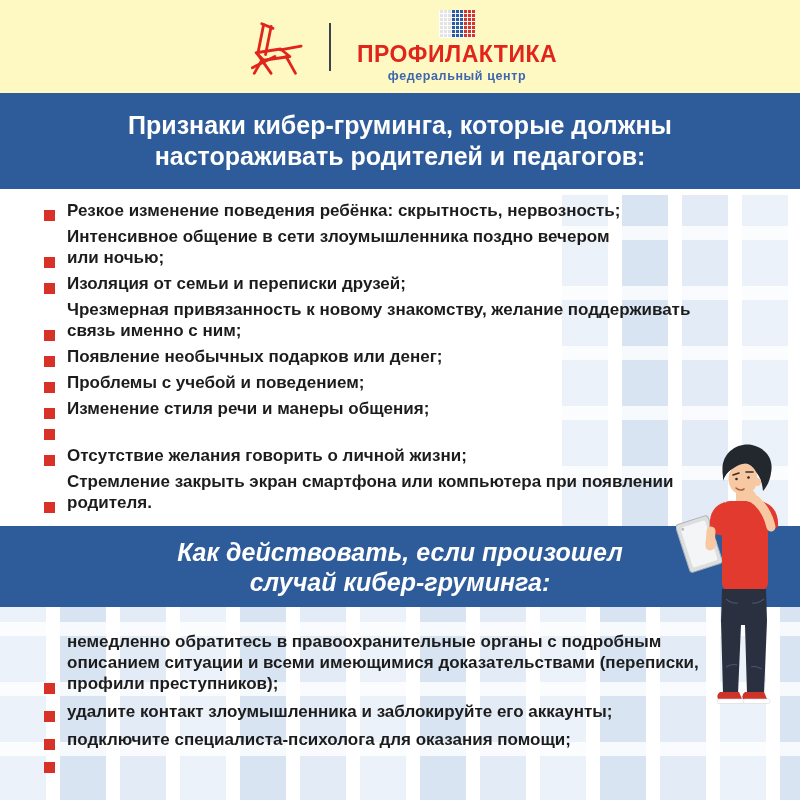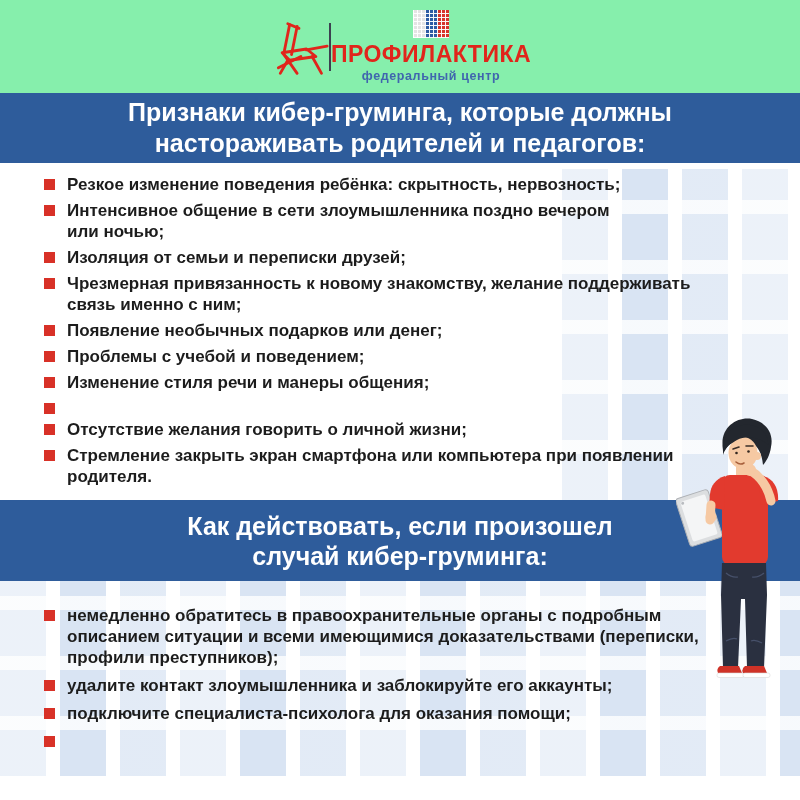--- a/index.html
+++ b/index.html
@@ -2,58 +2,58 @@
 <html><head>
 <meta charset="utf-8">
 <style>
   html,body { margin:0; padding:0; background:#ffffff; }
   .page {
     position:relative; width:800px; height:800px; overflow:hidden;
     background:#ffffff; font-family:"Liberation Sans", sans-serif;
   }
 
   
-  .header { height:93px; display:flex; align-items:center; justify-content:center; background:#86efac; }
+  .header { height:93px; display:flex; align-items:center; justify-content:center; gap:26px; background:#fef9c3; }
   .chair-logo { width:60px; height:60px; margin-top:4px; }
   .logo-divider { width:2px; height:48px; background:#3c4250; }
   .brand { display:flex; flex-direction:column; align-items:center; }
   .pixel-flag {
     width:36px; height:28px;
     background-image:
       repeating-linear-gradient(0deg,  rgba(255,255,255,.95) 0 1px, transparent 1px 4px),
       repeating-linear-gradient(90deg, rgba(255,255,255,.95) 0 1px, transparent 1px 4px),
       linear-gradient(90deg,#e4e4e4 0 33.4%, #2d5ba3 33.4% 66.7%, #d6352b 66.7% 100%);
   }
   .brand-name { font-size:23px; font-weight:700; color:#e1251b; letter-spacing:.5px; margin-top:5px; line-height:1; }
   .brand-sub  { font-size:12.5px; font-weight:700; color:#4066ae; letter-spacing:.6px; margin-top:4px; line-height:1; }
 
   
   .banner {
     background:#2e5c9b; color:#ffffff; font-weight:700; text-align:center;
     display:flex; align-items:center; justify-content:center; white-space:pre-line;
   }
-  .banner-1 { height:70px; font-size:25px; line-height:31px; }
-  .banner-2 { height:81px; font-size:25px; line-height:30px; }
+  .banner-1 { height:96px; font-size:25px; line-height:31px; }
+  .banner-2 { height:81px; font-size:25px; line-height:30px;font-style:italic; }
 
   
   .list-section { position:relative; box-sizing:border-box; }
   .section-1 { height:337px; padding:11px 0 0 44px; background:#fff; }
   .section-2 { height:195px; padding:24px 0 0 44px; }
 
   .mosaic {
     background-image:
       repeating-linear-gradient(90deg, rgba(255,255,255,.5) 0 60px, rgba(255,255,255,0) 60px 120px, rgba(255,255,255,.25) 120px 180px),
       repeating-linear-gradient(0deg,  rgba(255,255,255,0) 0 46px, rgba(255,255,255,.8) 46px 60px),
       repeating-linear-gradient(90deg, #d9e4f3 0 46px, #ffffff 46px 60px);
   }
   .mosaic-right { position:absolute; top:6px; right:0; width:238px; height:331px; z-index:0; }
   .section-2.mosaic { background-color:#fff; }
 
   ul.items { list-style:none; margin:0; padding:0; position:relative; z-index:2; }
-  ul.items li { display:flex; align-items:flex-start; margin-bottom:5px; }
+  ul.items li { display:flex; align-items:flex-end; margin-bottom:5px; }
   .section-2 ul.items li { margin-bottom:7px; }
   .bullet { flex:0 0 auto; width:11px; height:11px; background:#d83127; margin:5px 12px 0 0; }
   .item-text {
     font-size:17px; line-height:21px; font-weight:700; color:#1c1c1c;
     white-space:pre-line; max-width:702px;
   }
 
   
   .person { position:absolute; left:676px; top:250px; width:120px; height:274px; z-index:3; }
 </style>

